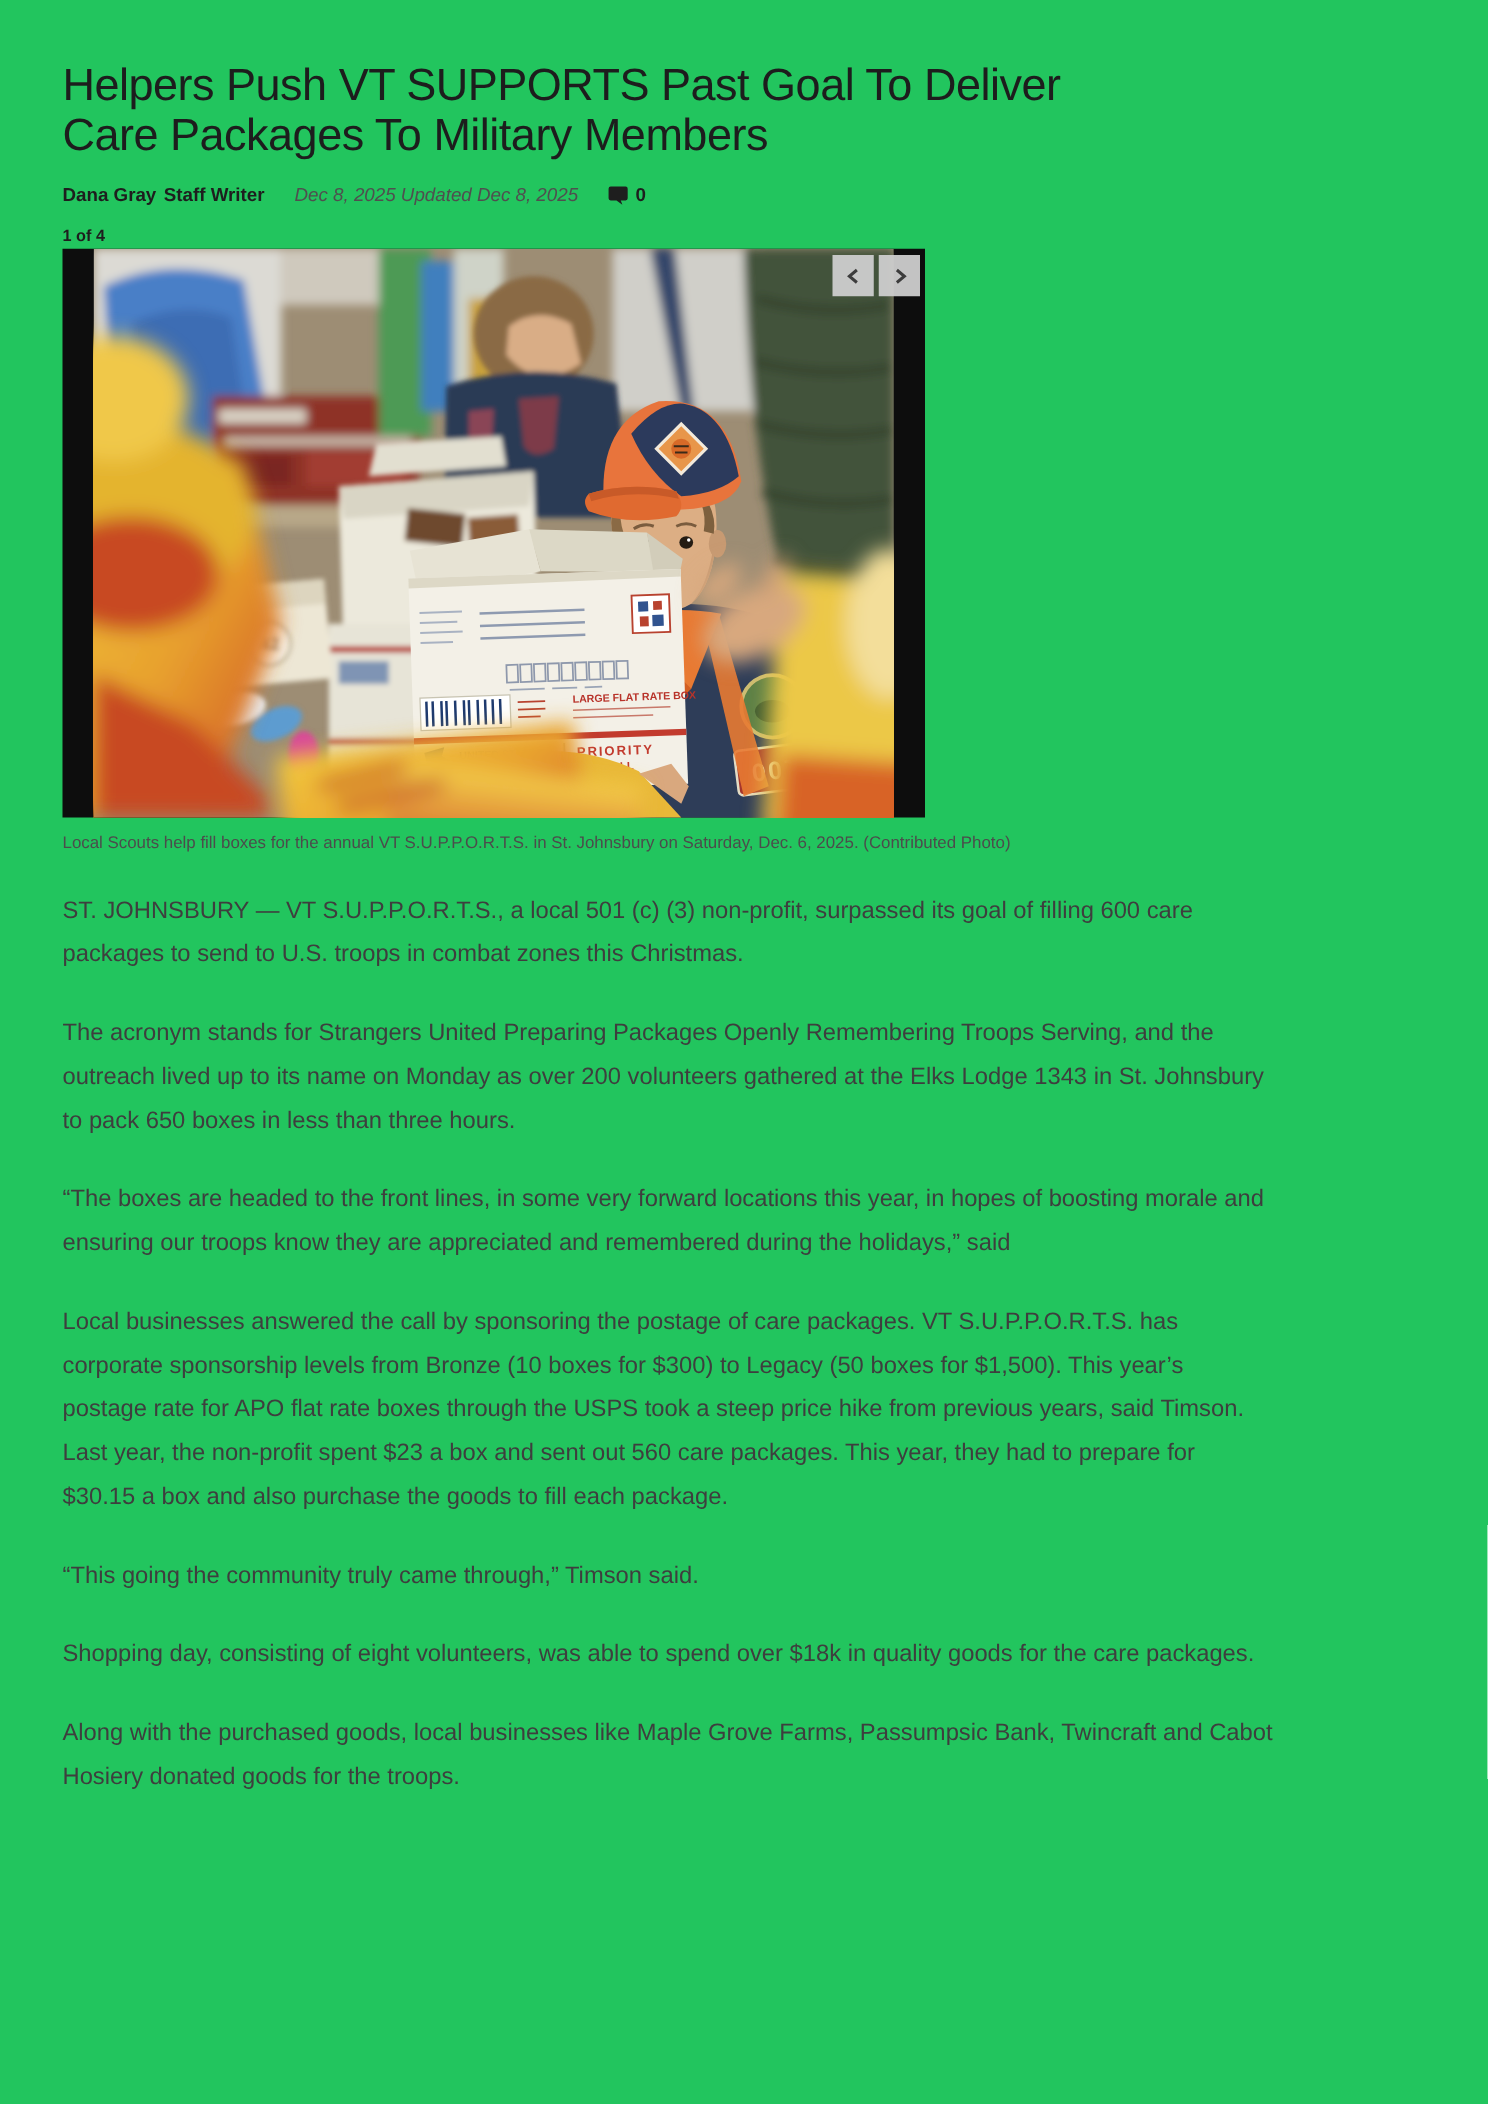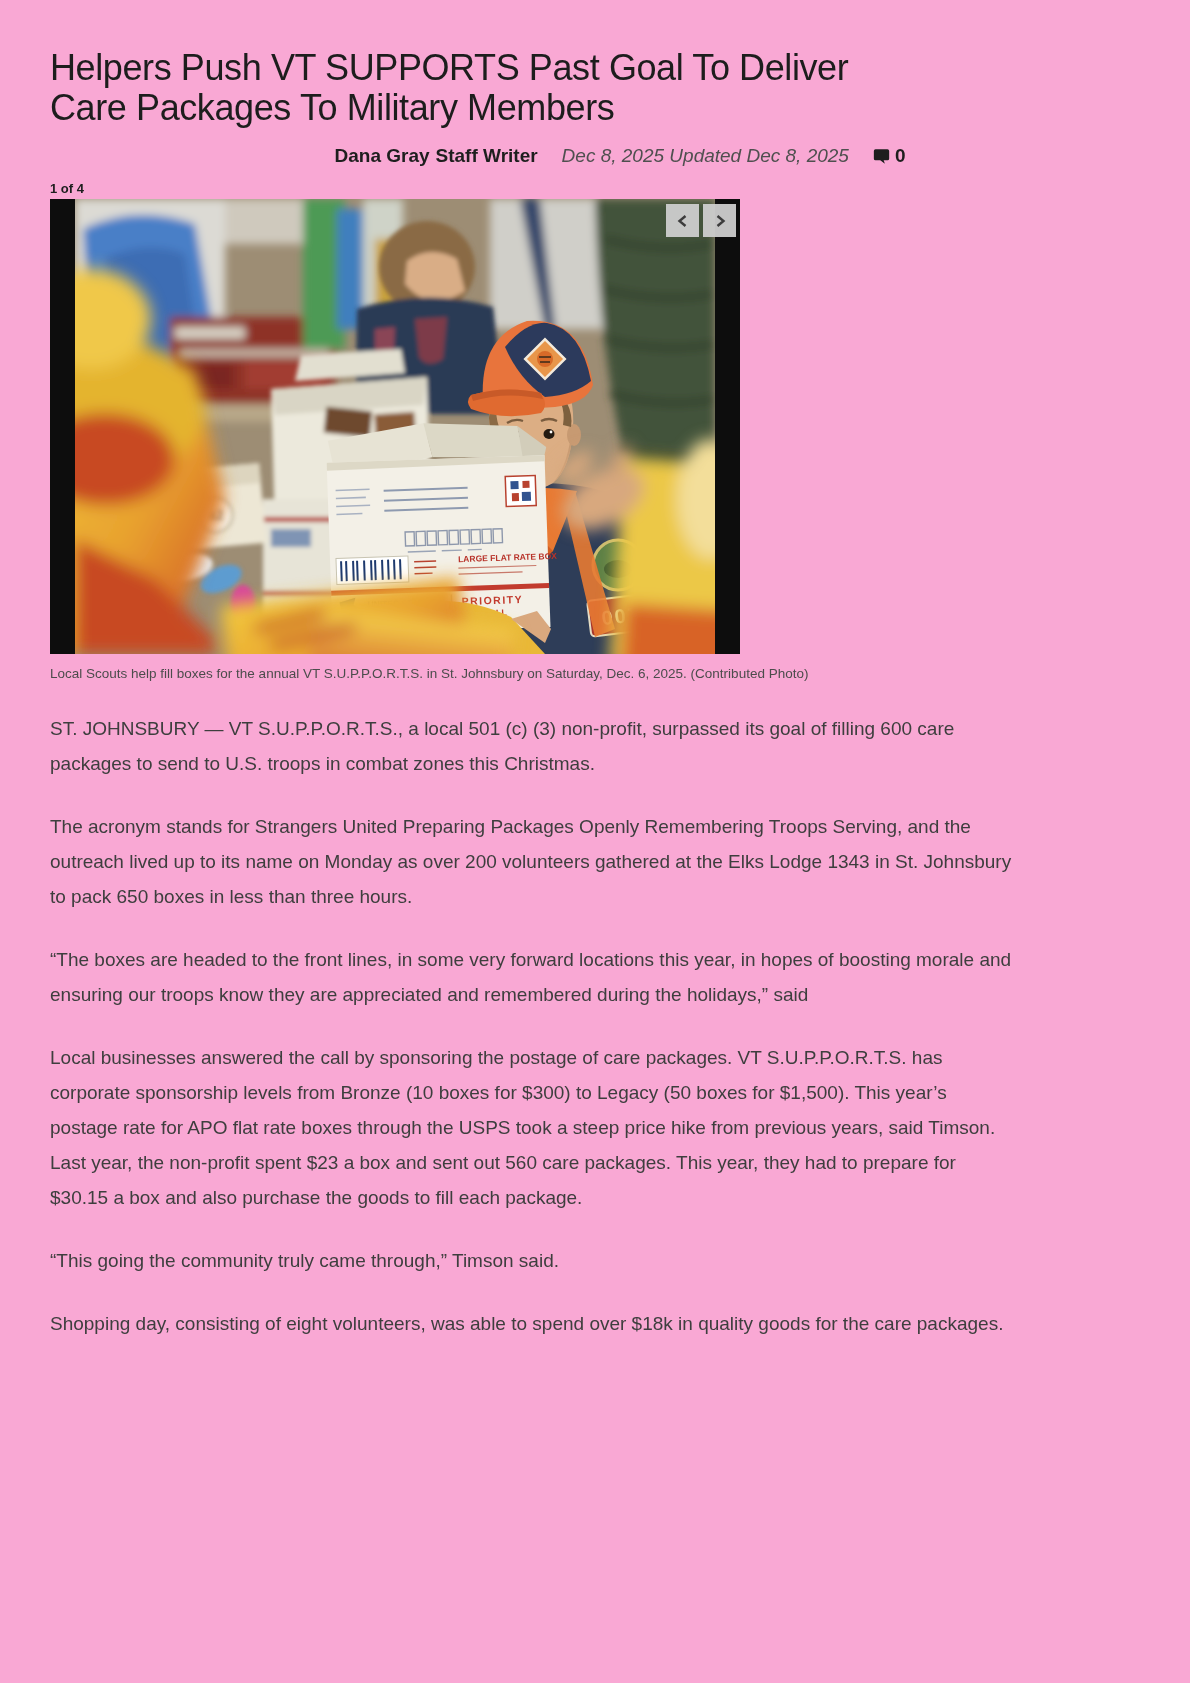--- a/index.html
+++ b/index.html
@@ -3,42 +3,41 @@
 <meta charset="utf-8">
 <style>
   * { box-sizing: border-box; }
   html, body { margin: 0; padding: 0; background: #ffffff; }
   body { font-family: "Liberation Sans", sans-serif; }
 
   .page {
     position: relative;
     width: 1190px;
     height: 1683px;
-    background: #f9a8d4;
+    background: #22c55e;
     padding: 48px 0 0 50px;
     overflow: hidden;
   }
 
   h1.headline {
     width: 880px;
     margin: 0 0 19px 0;
     font-size: 36px;
     line-height: 40px;
     font-weight: 400;
     letter-spacing: -0.4px;
     color: #1d1d1d;
   }
 
   .byline {
     display: flex;
     align-items: center;
-    font-size: 19px;
+    font-size: 15px;
     color: #4f4f4f;
     height: 18px;
-    justify-content: center;
   }
   .byline .author { font-weight: 700; color: #1e1e1e; }
   .byline .role { font-weight: 700; color: #1e1e1e; margin-left: 6px; }
   .byline .dates { margin-left: 24px; color: #4f4f4f; font-style: italic; }
   .byline .comments {
     margin-left: 24px;
     display: flex;
     align-items: center;
     gap: 5px;
     font-weight: 700;
@@ -311,15 +310,16 @@
     <div class="caption">Local Scouts help fill boxes for the annual VT S.U.P.P.O.R.T.S. in St. Johnsbury on Saturday, Dec. 6, 2025. (Contributed Photo)</div>
   </div>
 
   <div class="article-body">
     <p>ST. JOHNSBURY — VT S.U.P.P.O.R.T.S., a local 501 (c) (3) non-profit, surpassed its goal of filling 600 care packages to send to U.S. troops in combat zones this Christmas.</p>
     <p>The acronym stands for Strangers United Preparing Packages Openly Remembering Troops Serving, and the outreach lived up to its name on Monday as over 200 volunteers gathered at the Elks Lodge 1343 in St. Johnsbury to pack 650 boxes in less than three hours.</p>
     <p>“The boxes are headed to the front lines, in some very forward locations this year, in hopes of boosting morale and ensuring our troops know they are appreciated and remembered during the holidays,” said</p>
     <p>Local businesses answered the call by sponsoring the postage of care packages. VT S.U.P.P.O.R.T.S. has corporate sponsorship levels from Bronze (10 boxes for $300) to Legacy (50 boxes for $1,500). This year’s postage rate for APO flat rate boxes through the USPS took a steep price hike from previous years, said Timson. Last year, the non-profit spent $23 a box and sent out 560 care packages. This year, they had to prepare for $30.15 a box and also purchase the goods to fill each package.</p>
     <p>“This going the community truly came through,” Timson said.</p>
     <p>Shopping day, consisting of eight volunteers, was able to spend over $18k in quality goods for the care packages.</p>
+    <p>Along with the purchased goods, local businesses like Maple Grove Farms, Passumpsic Bank, Twincraft and Cabot Hosiery donated goods for the troops.</p>
   </div>
 
 </div>
 
 </body></html>

